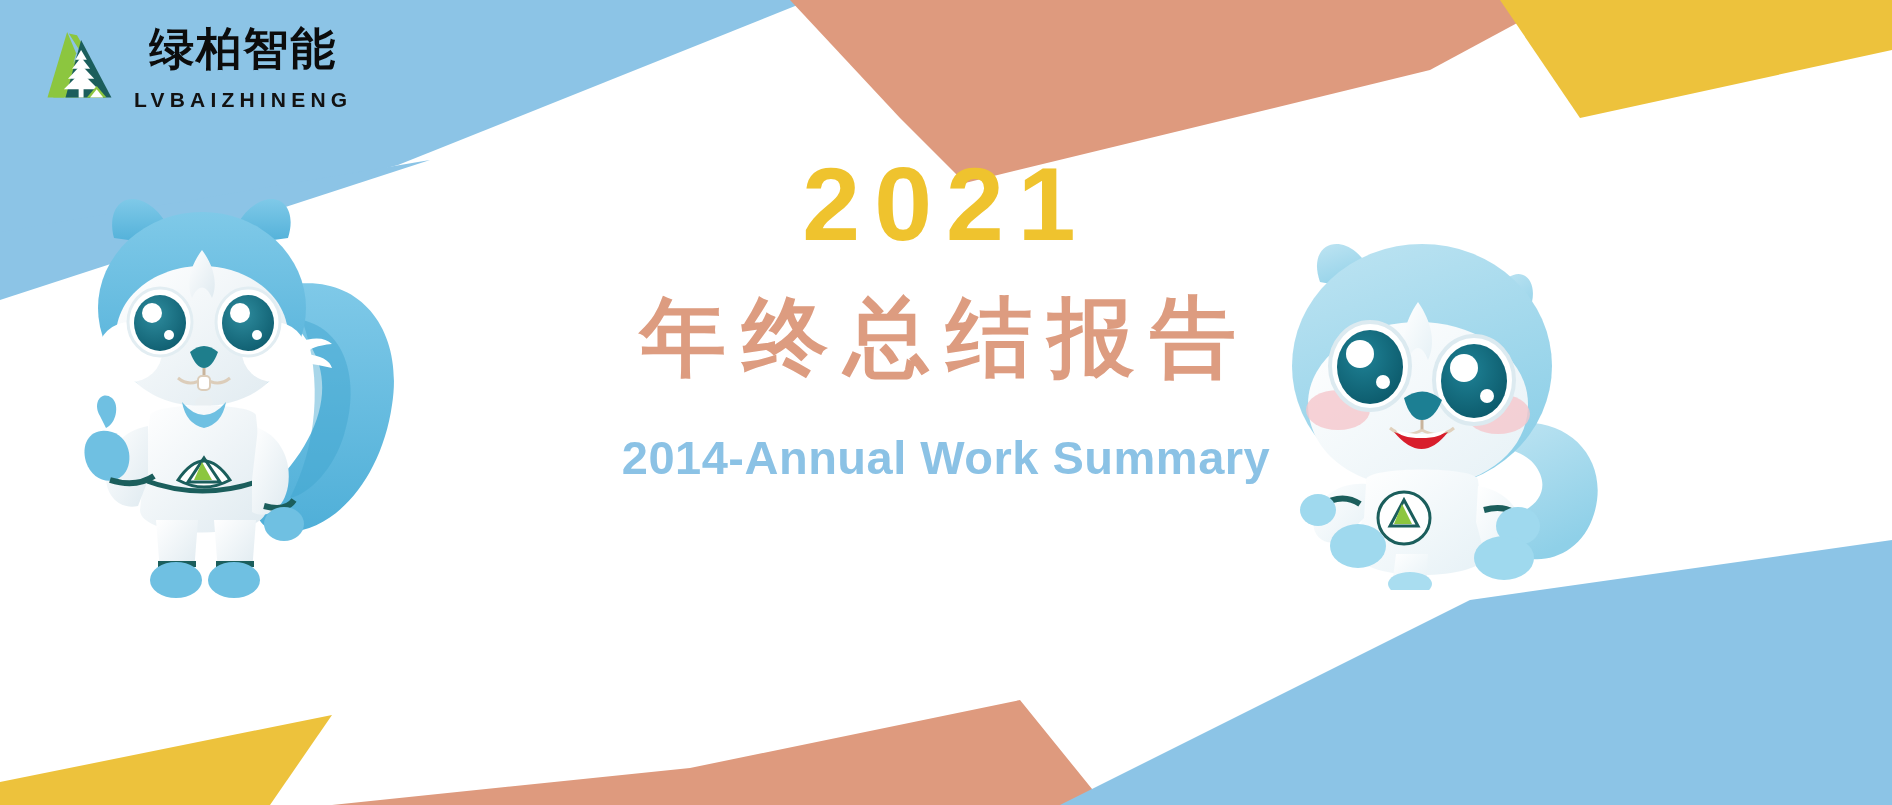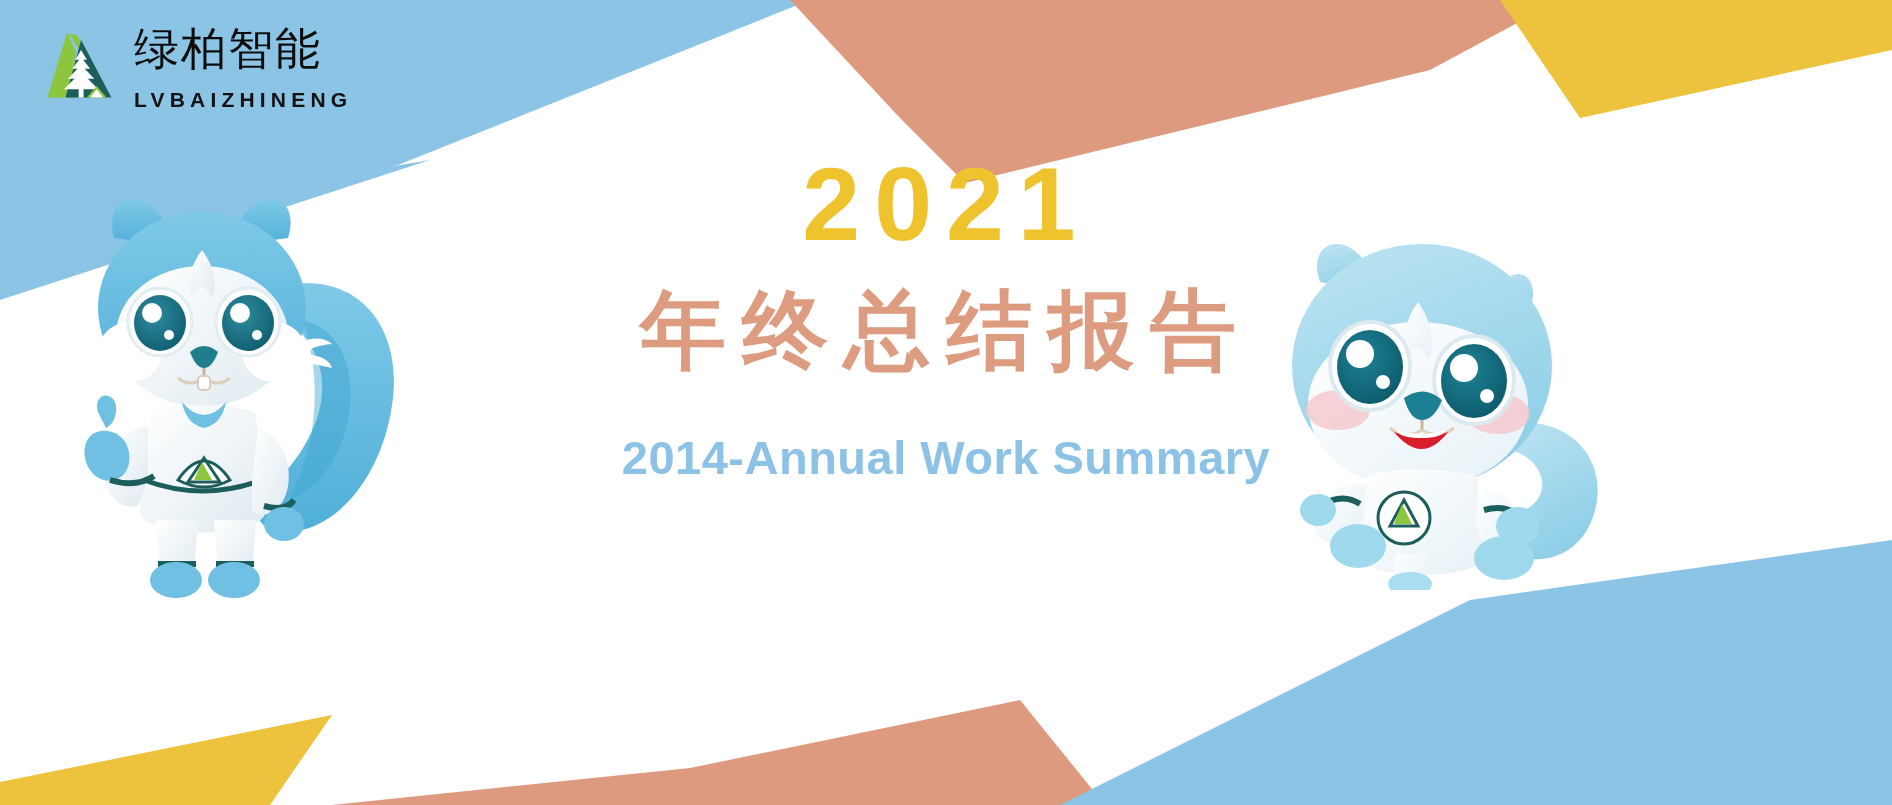--- a/index.html
+++ b/index.html
@@ -24,24 +24,25 @@
   }
   
   #logo-block{
     position:absolute;left:36px;top:26px;
     display:flex;align-items:center;gap:16px;
     z-index:30;
   }
   #logo-mark{width:82px;height:82px;display:block;}
   #logo-words{display:flex;flex-direction:column;justify-content:center;}
   #logo-cn{
-    font-size:45px;font-weight:normal;color:#0c0c0c;
+    font-size:45px;font-weight:bold;color:#0c0c0c;
     letter-spacing:2px;line-height:1.02;
     font-family:"DejaVu Sans","Liberation Sans",sans-serif;
     white-space:nowrap;
+    text-align:center;
   }
   #logo-en{
     font-size:21px;font-weight:bold;color:#121212;
     letter-spacing:5.2px;line-height:1.1;margin-top:16px;
     white-space:nowrap;
   }
   
   #center-text{
     position:absolute;left:0;top:0;
     width:1892px;height:805px;
@@ -54,21 +55,21 @@
     font-size:104px;font-weight:bold;
     color:#EFC32E;letter-spacing:14px;
     line-height:1;
     font-family:"Liberation Sans","DejaVu Sans",sans-serif;
   }
   #title-cn{
     margin-top:38px;
     font-size:86px;font-weight:bold;
     color:#DD9C80;letter-spacing:16px;
     line-height:1;
-    font-family:Liberation Mono, monospace;
+    font-family:Liberation Sans, sans-serif;
   }
   #subtitle-en{
     margin-top:54px;
     font-size:47px;font-weight:bold;
     color:#8BC2E5;letter-spacing:0.5px;
     line-height:1;
     font-family:"Liberation Sans","DejaVu Sans",sans-serif;
   }
   
   .mascot{position:absolute;z-index:20;}

